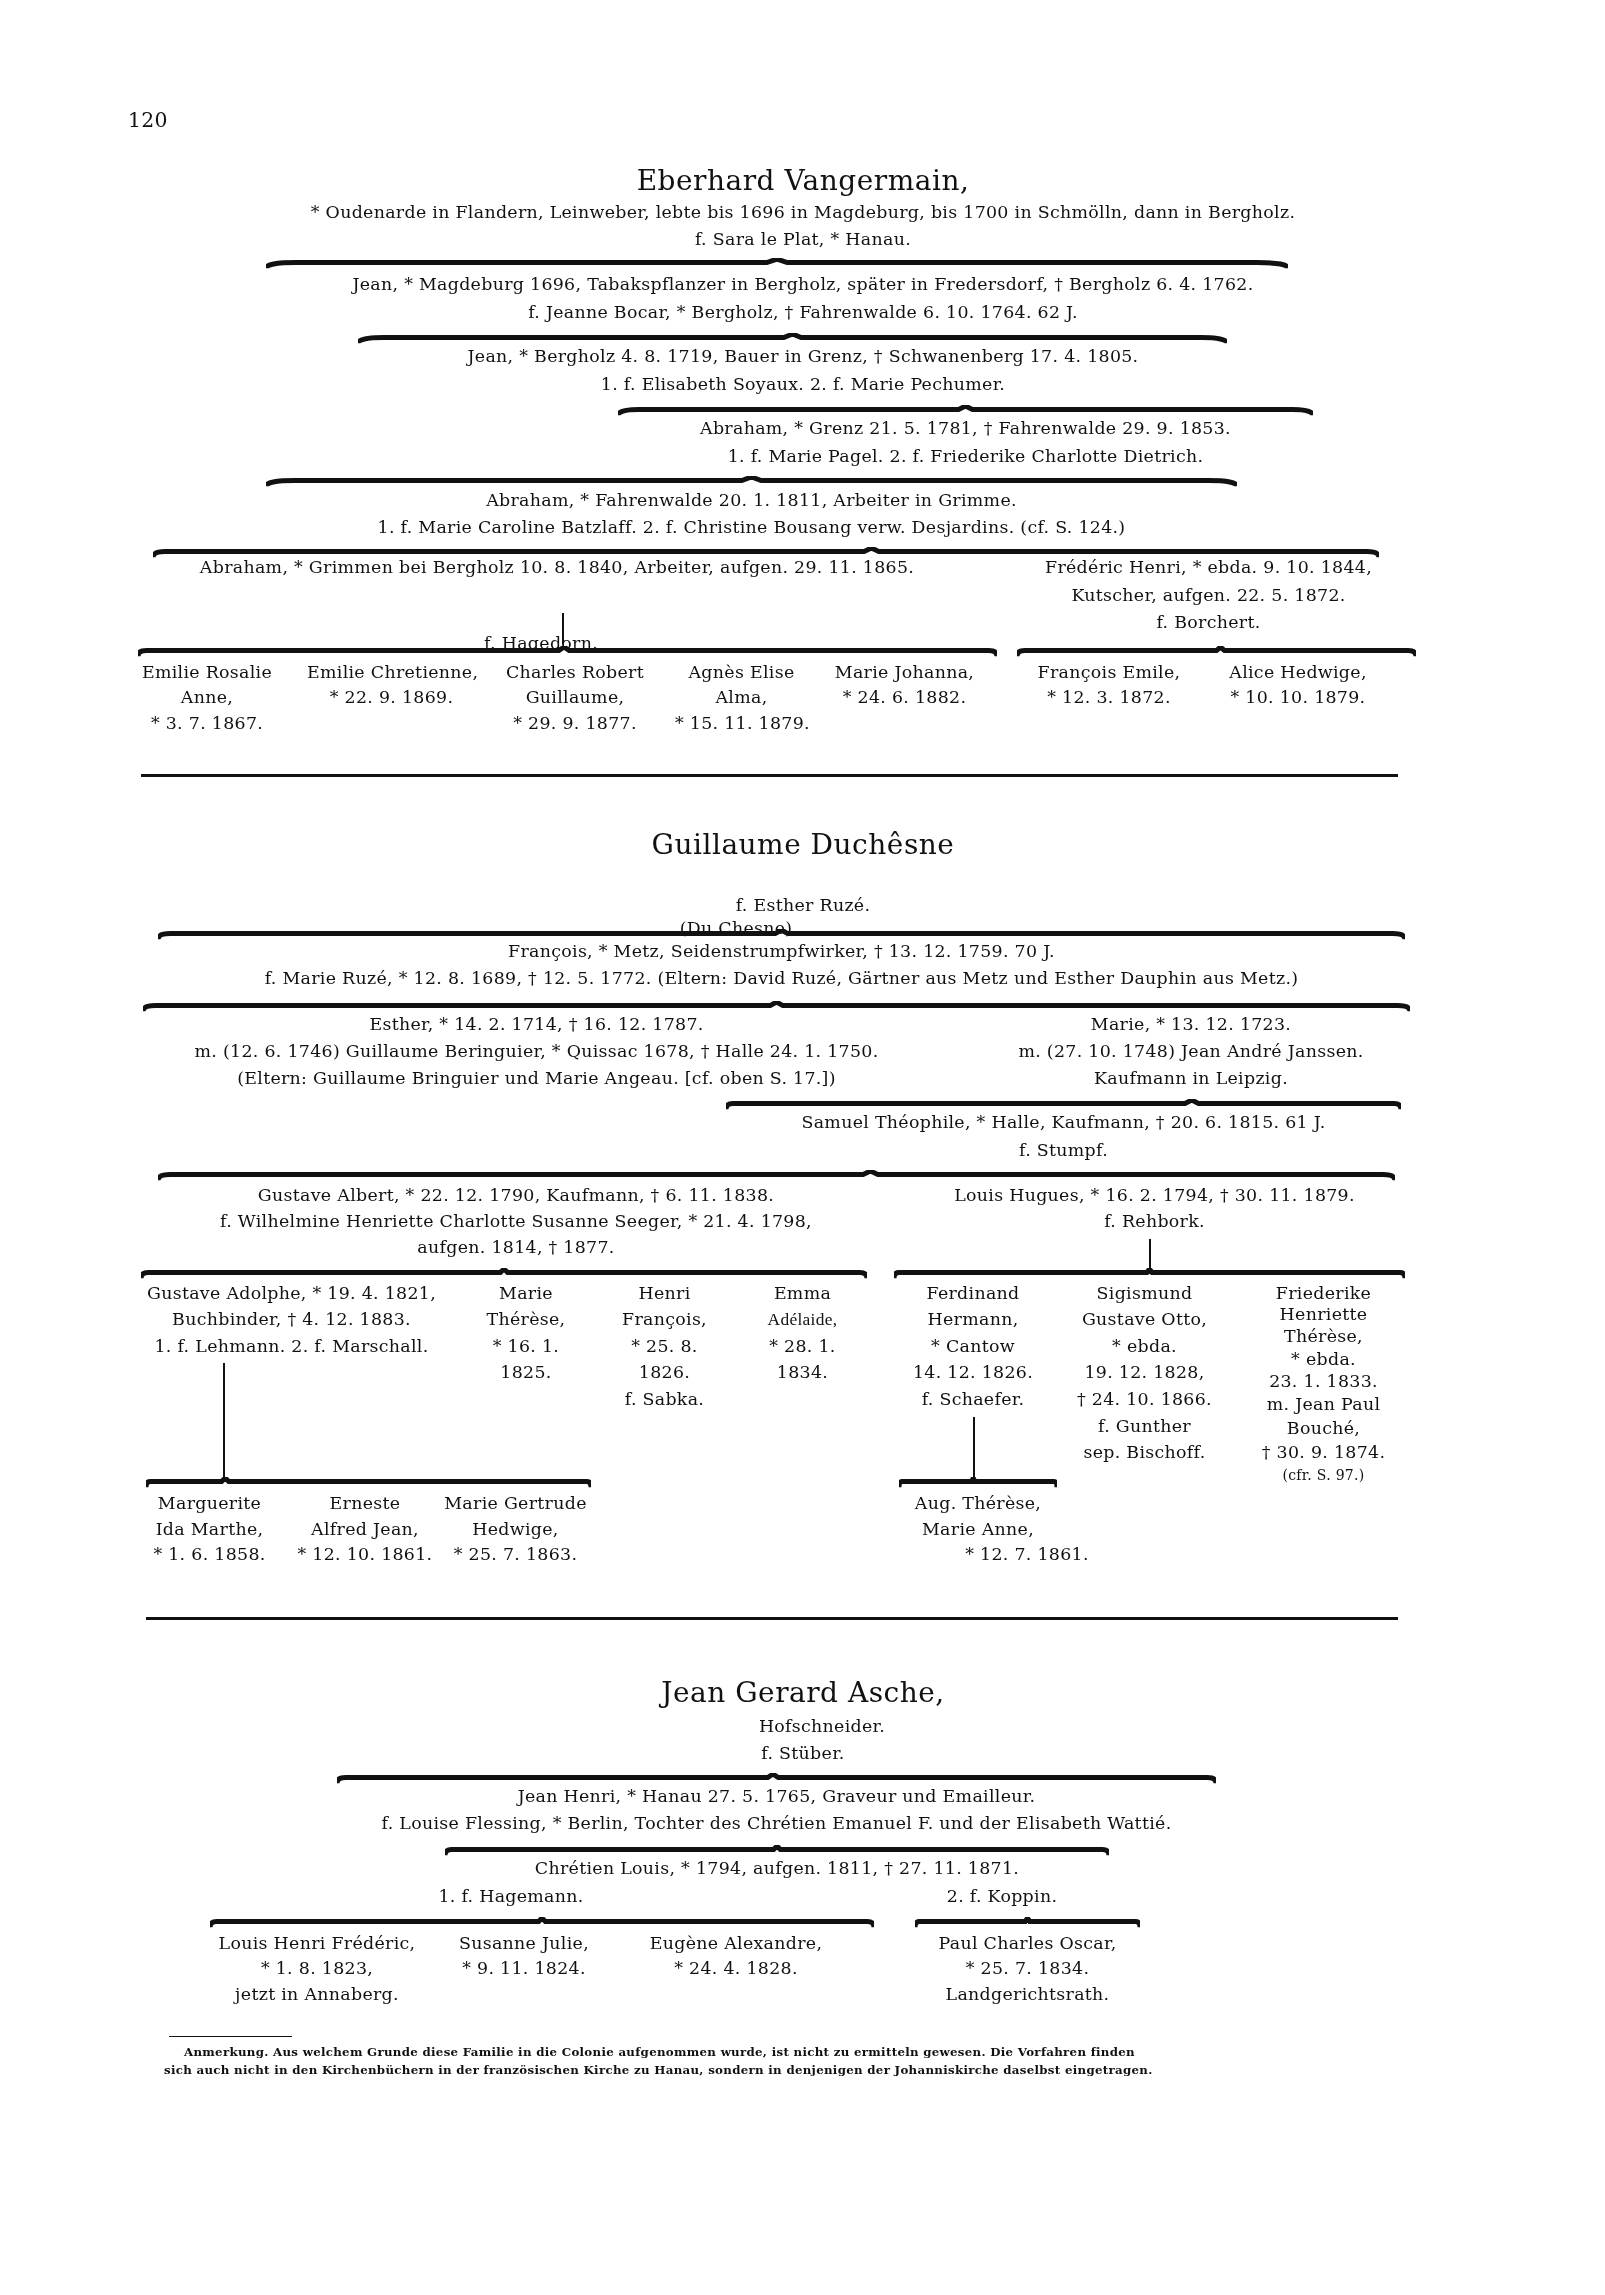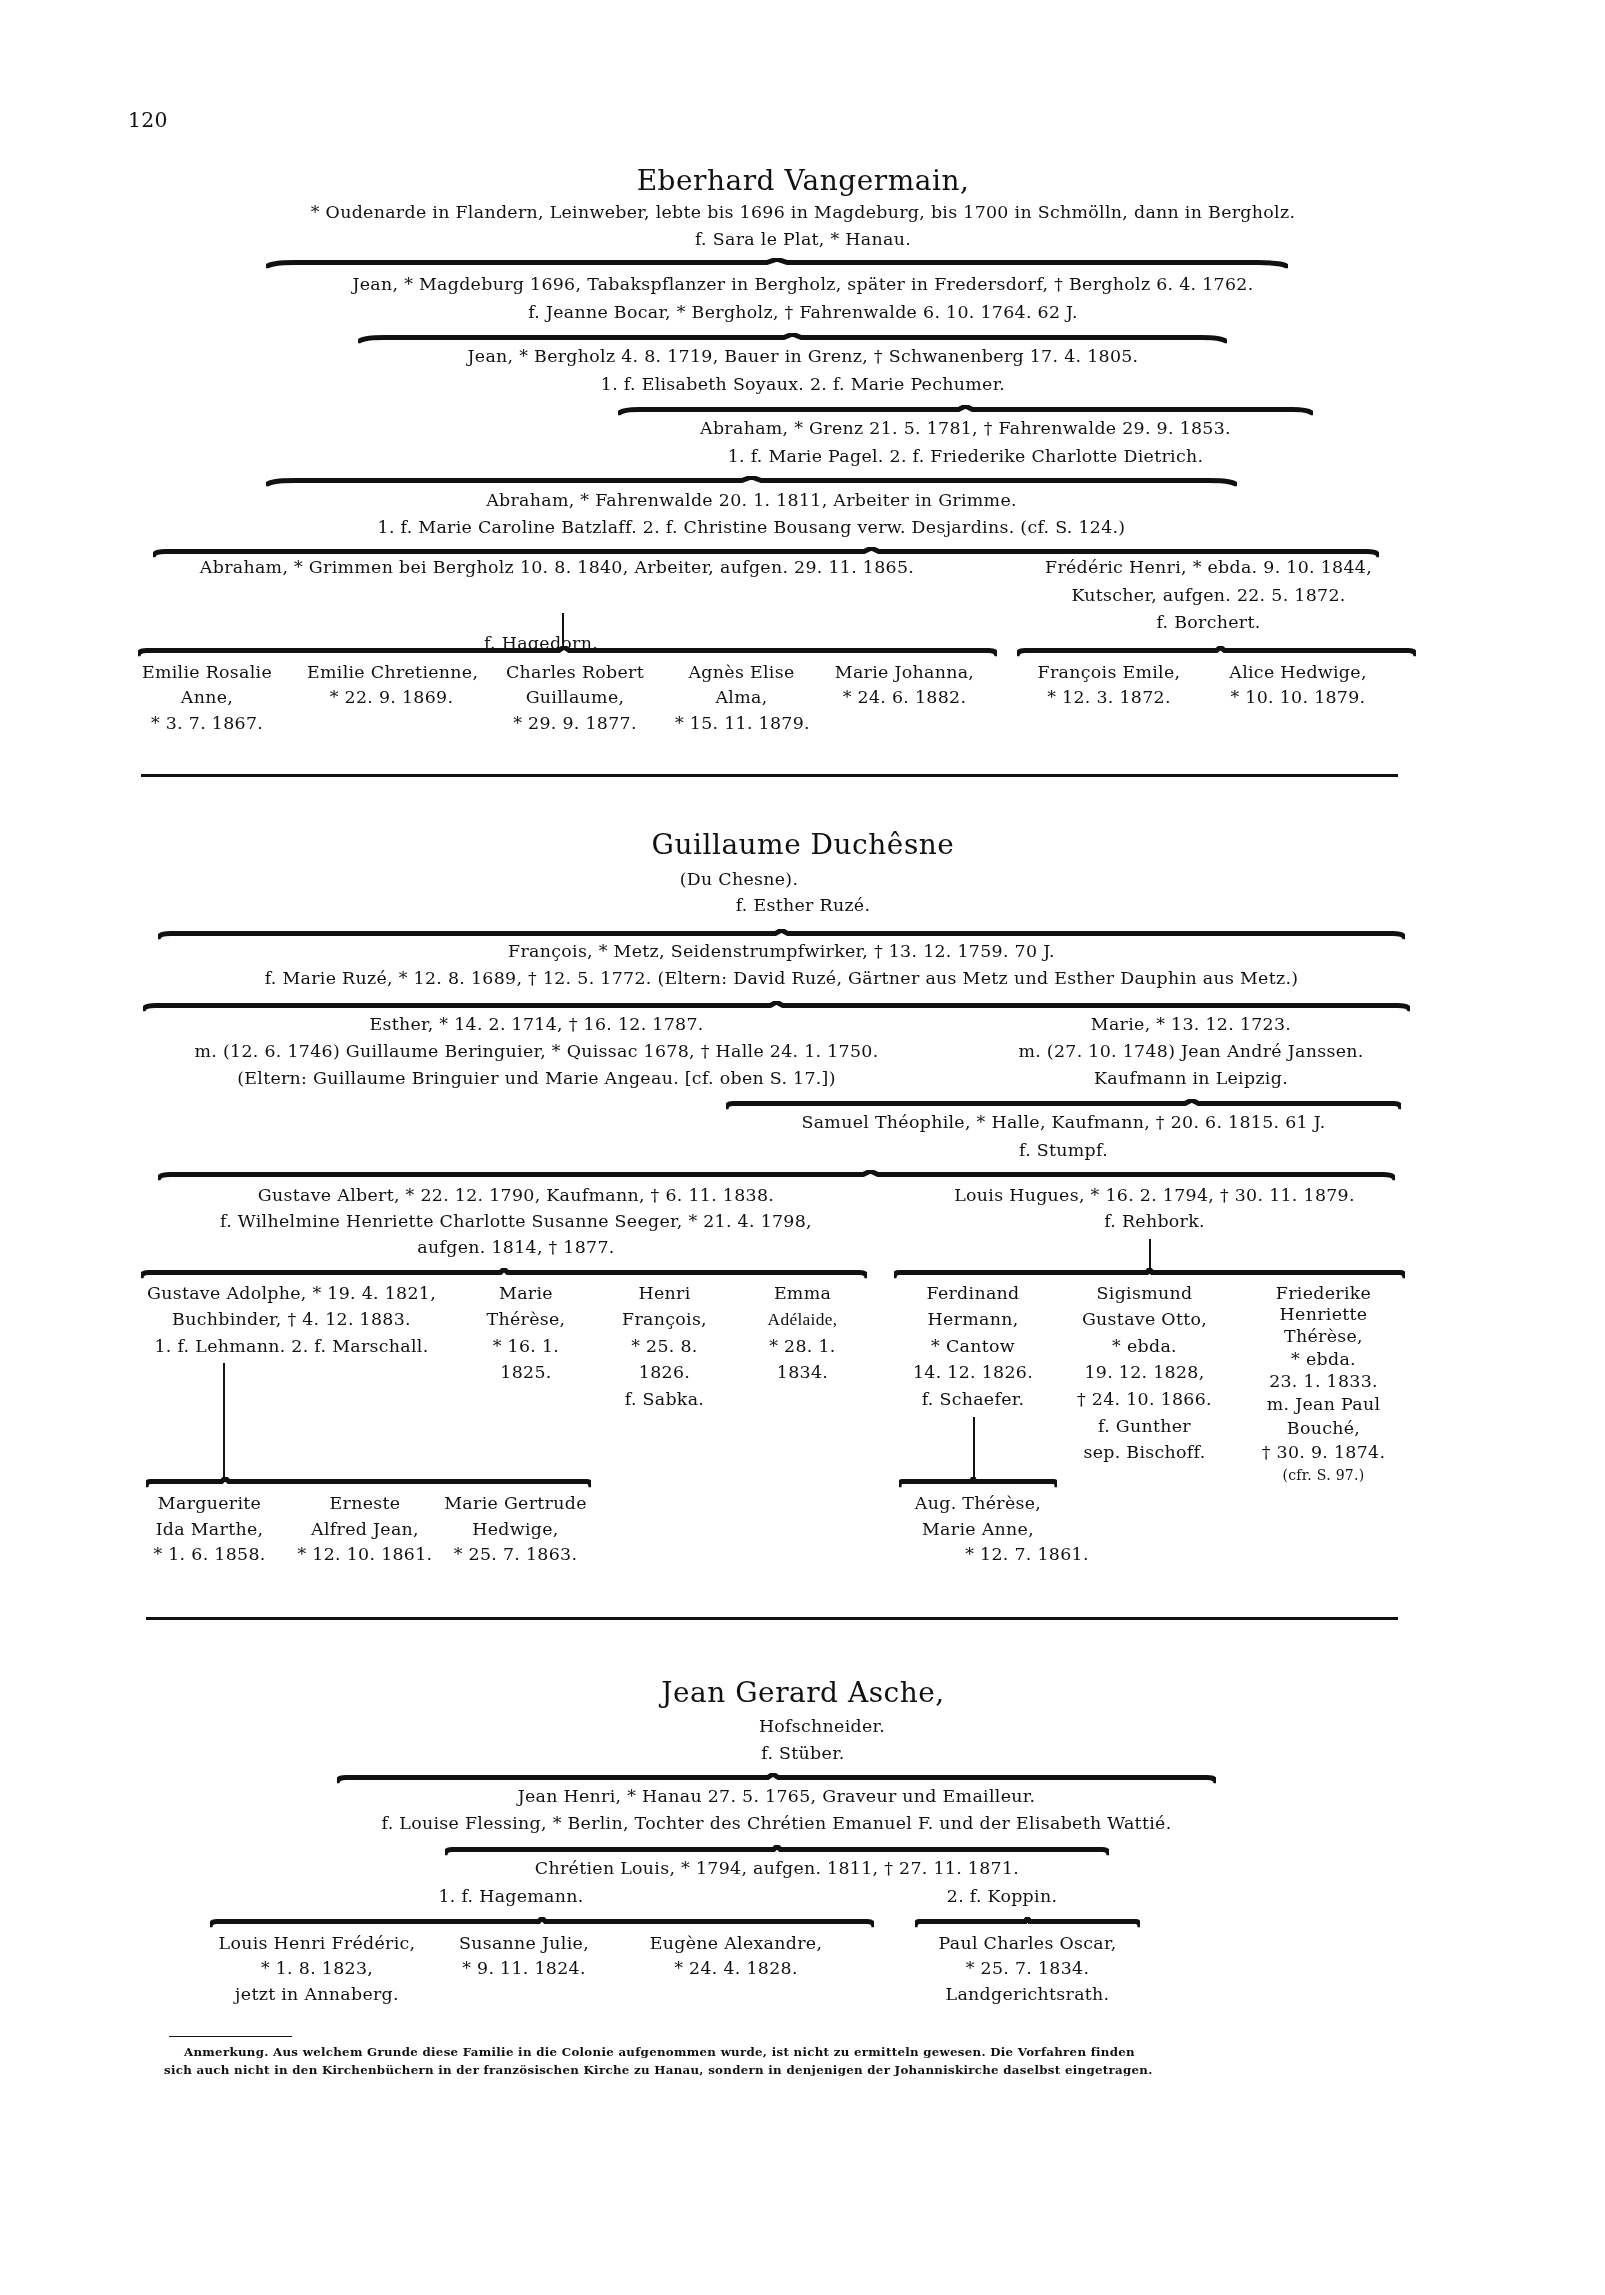--- a/index.html
+++ b/index.html
@@ -107,21 +107,21 @@
     <div class="t" style="left:1022px;width:174px;top:687px;">* 12. 3. 1872.</div>
     <div class="t" style="left:1211px;width:174px;top:662px;">Alice Hedwige,</div>
     <div class="t" style="left:1211px;width:174px;top:687px;">* 10. 10. 1879.</div>
   </div>
 </section>
 
 <div class="rule" style="left:141px;width:1257px;top:774px;"></div>
 
 <section>
   <div class="t title" style="left:0;width:1606px;top:828px;">Guillaume Duchêsne</div>
-  <div class="t" style="left:0;width:1478px;top:869px;">(Du Chesne).</div>
+  <div class="t" style="left:0;width:1478px;top:918px;">(Du Chesne).</div>
   <div class="t" style="left:0;width:1606px;top:895px;">f. Esther Ruzé.</div>
 
   <div class="brace" style="left:158px;width:1247px;top:929px;">
       <svg viewBox="0 0 100 22" preserveAspectRatio="none">
         <path d="M0,20 Q0,9 1,9 L49.5,9 L50,2 L50.5,9 L99,9 Q100,9 100,20" fill="none" stroke="#111" stroke-width="5" vector-effect="non-scaling-stroke"></path>
       </svg>
     </div>
   <div class="t" style="left:158px;width:1247px;top:941px;">François, * Metz, Seidenstrumpfwirker, † 13. 12. 1759. 70 J.</div>
   <div class="t" style="left:158px;width:1247px;top:968px;">f. Marie Ruzé, * 12. 8. 1689, † 12. 5. 1772. (Eltern: David Ruzé, Gärtner aus Metz und Esther Dauphin aus Metz.)</div>
 

